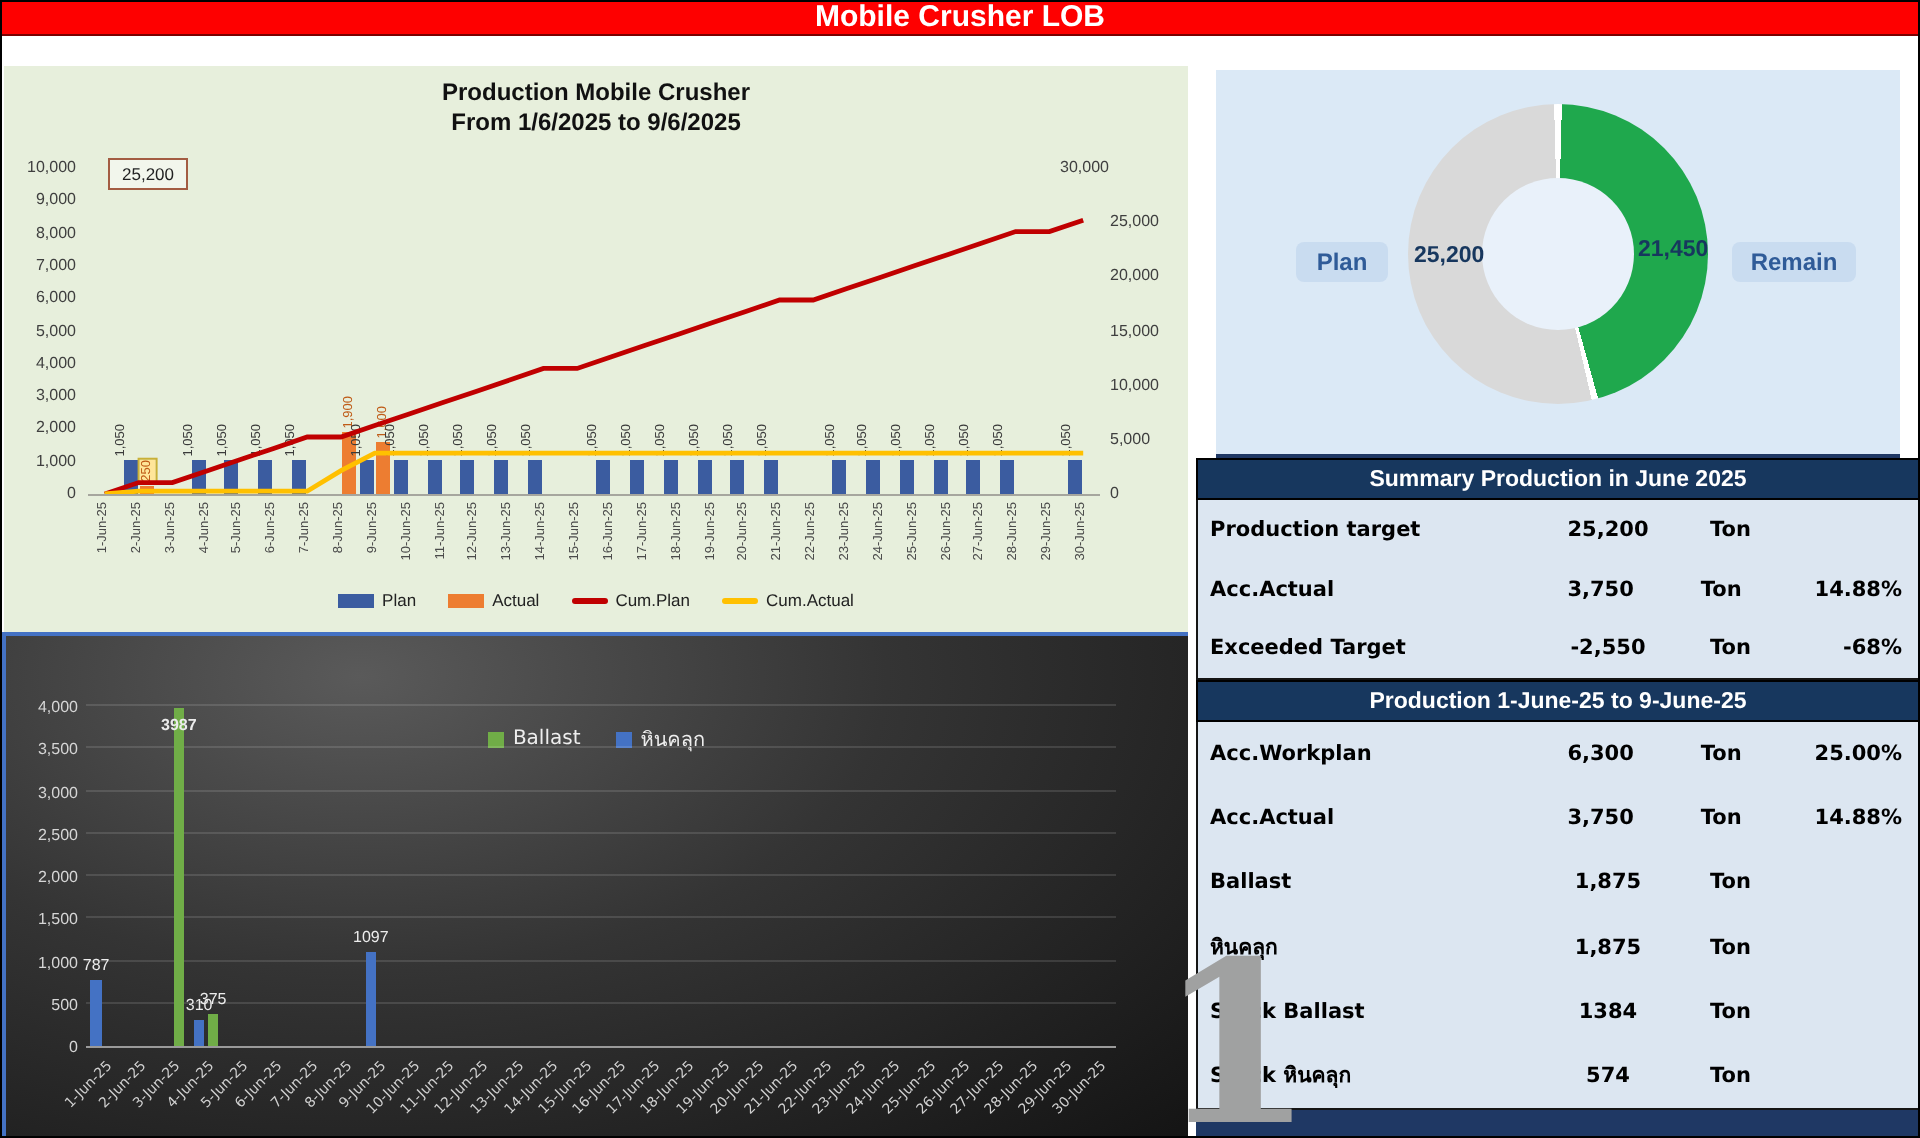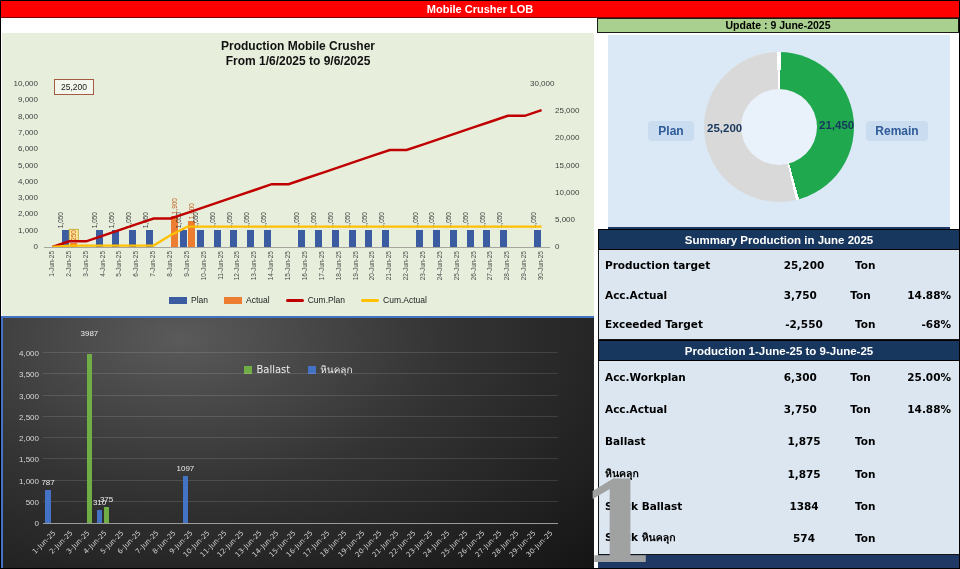--- a/index.html
+++ b/index.html
@@ -1,21 +1,21 @@
 <!DOCTYPE html>
 <html><head>
 <meta charset="utf-8">
 <style>
   html,body{margin:0;padding:0;background:#888;}
   #root{position:relative;width:960px;height:569px;background:#fff;overflow:hidden;
         border:1px solid #000;box-sizing:border-box;
         font-family:"Liberation Sans","DejaVu Sans",sans-serif;}
   
   #banner{position:absolute;left:0;top:0;width:958px;height:16px;background:#FE0000;color:#fff;
-          font-weight:bold;font-size:11px;text-align:center;line-height:16px;border-bottom:1px solid #7a0000;}
+          font-weight:bold;font-size:15px;text-align:center;line-height:16px;border-bottom:1px solid #7a0000;}
   .secHdr{position:absolute;top:17px;height:15px;background:#A9D08E;border:1px solid #1a1a1a;
           font-weight:bold;font-size:10.5px;text-align:center;line-height:13px;color:#000;box-sizing:border-box;}
   #hdrL{left:0;width:595px;}
   #hdrR{left:596px;width:362px;}
   
   #topChart{position:absolute;left:1px;top:32px;width:592px;height:283px;background:#E7EFDC;}
   .tc-title{position:absolute;left:0;top:6px;width:592px;text-align:center;font-weight:bold;font-size:12px;color:#111;}
   .tc-sub{position:absolute;left:0;top:21px;width:592px;text-align:center;font-weight:bold;font-size:12px;color:#111;}
   .tc-ann{position:absolute;left:52px;top:46px;padding:2px 6px;border:1px solid #A35C42;background:rgba(255,255,255,.45);
           font-size:8.5px;color:#222;}
@@ -75,21 +75,20 @@
   .c-pct{flex:1;text-align:right;padding-right:8px;}
   #footerBar{position:absolute;left:0;top:522px;width:362px;height:15px;background:#1F3864;}
   #watermark{position:absolute;left:578px;top:466px;font-size:112px;line-height:1;font-weight:bold;
              color:#A0A1A1;font-family:"DejaVu Serif","Liberation Serif",serif;z-index:40;}
 </style>
 </head>
 <body>
 
 <div id="root">
   <div id="banner">Mobile Crusher LOB</div>
-  <div id="hdrR" class="secHdr">Update : 9 June-2025</div>
 
   <div id="topChart">
     <div class="tc-title">Production Mobile Crusher</div>
     <div class="tc-sub">From 1/6/2025  to 9/6/2025</div>
     <div class="tc-ann">25,200</div>
     <div id="tcPlot">
         <div class="bar" style="left: 17.8px; width: 7px; height: 17.115px; background: rgb(59, 92, 160);"></div>
         <div class="vtext vval" style="left: 13.3px; bottom: 19.115px;">1,050</div>
         <div class="bar" style="left: 25.8px; width: 7px; height: 4.075px; background: rgb(237, 125, 49);"></div>
         <div class="vtext vact hl" style="left: 25.8px; bottom: 6.075px;">250</div>
@@ -233,21 +232,21 @@
         <div class="bgrid" style="bottom: 42.5px;"></div>
         <div class="bgrid" style="bottom: 63.75px;"></div>
         <div class="bgrid" style="bottom: 85px;"></div>
         <div class="bgrid" style="bottom: 106.25px;"></div>
         <div class="bgrid" style="bottom: 127.5px;"></div>
         <div class="bgrid" style="bottom: 148.75px;"></div>
         <div class="bgrid" style="bottom: 170px;"></div>
         <div class="bar" style="left: 2.38333px; width: 5.5px; height: 33.4475px; background: rgb(68, 114, 196);"></div>
         <div class="blab" style="left: -12.9167px; bottom: 36.4475px;">787</div>
         <div class="bar" style="left: 43.6167px; width: 5.5px; height: 169.447px; background: rgb(112, 173, 71);"></div>
-        <div class="blab" style="left: 28.4167px; bottom: 185px;">3987</div>
+        <div class="blab" style="left: 28.4167px; bottom: 156px; font-weight: bold;">3987</div>
         <div class="bar" style="left: 53.8833px; width: 5.5px; height: 13.175px; background: rgb(68, 114, 196);"></div>
         <div class="blab" style="left: 38.5833px; bottom: 16.175px;">310</div>
         <div class="bar" style="left: 60.7833px; width: 5.5px; height: 15.9375px; background: rgb(112, 173, 71);"></div>
         <div class="blab" style="left: 45.5833px; bottom: 18.9375px;">375</div>
         <div class="bar" style="left: 139.717px; width: 5.5px; height: 46.6225px; background: rgb(68, 114, 196);"></div>
         <div class="blab" style="left: 124.417px; bottom: 49.6225px;">1097</div>
       </div>
   <div class="btick" style="left: 2px; top: 201px; width: 34px; text-align: right;">0</div>
       <div class="btick" style="left: 2px; top: 179.75px; width: 34px; text-align: right;">500</div>
       <div class="btick" style="left: 2px; top: 158.5px; width: 34px; text-align: right;">1,000</div>

